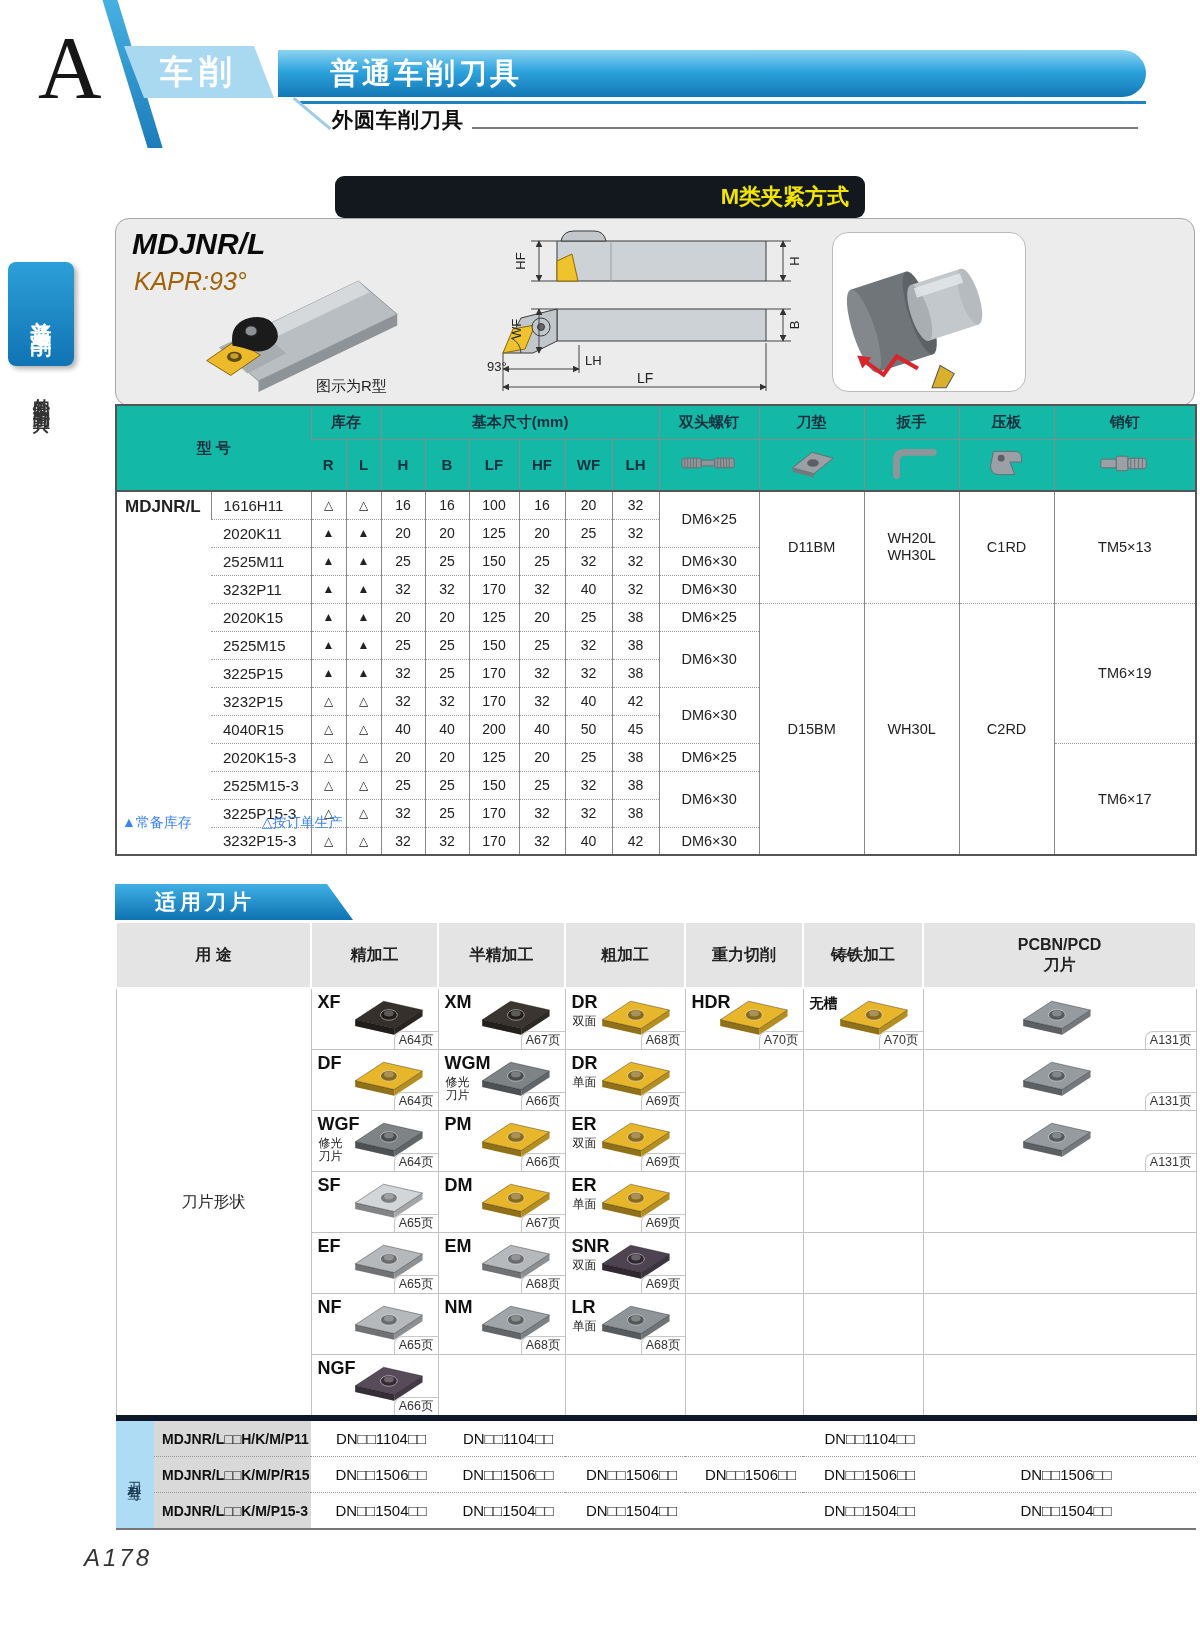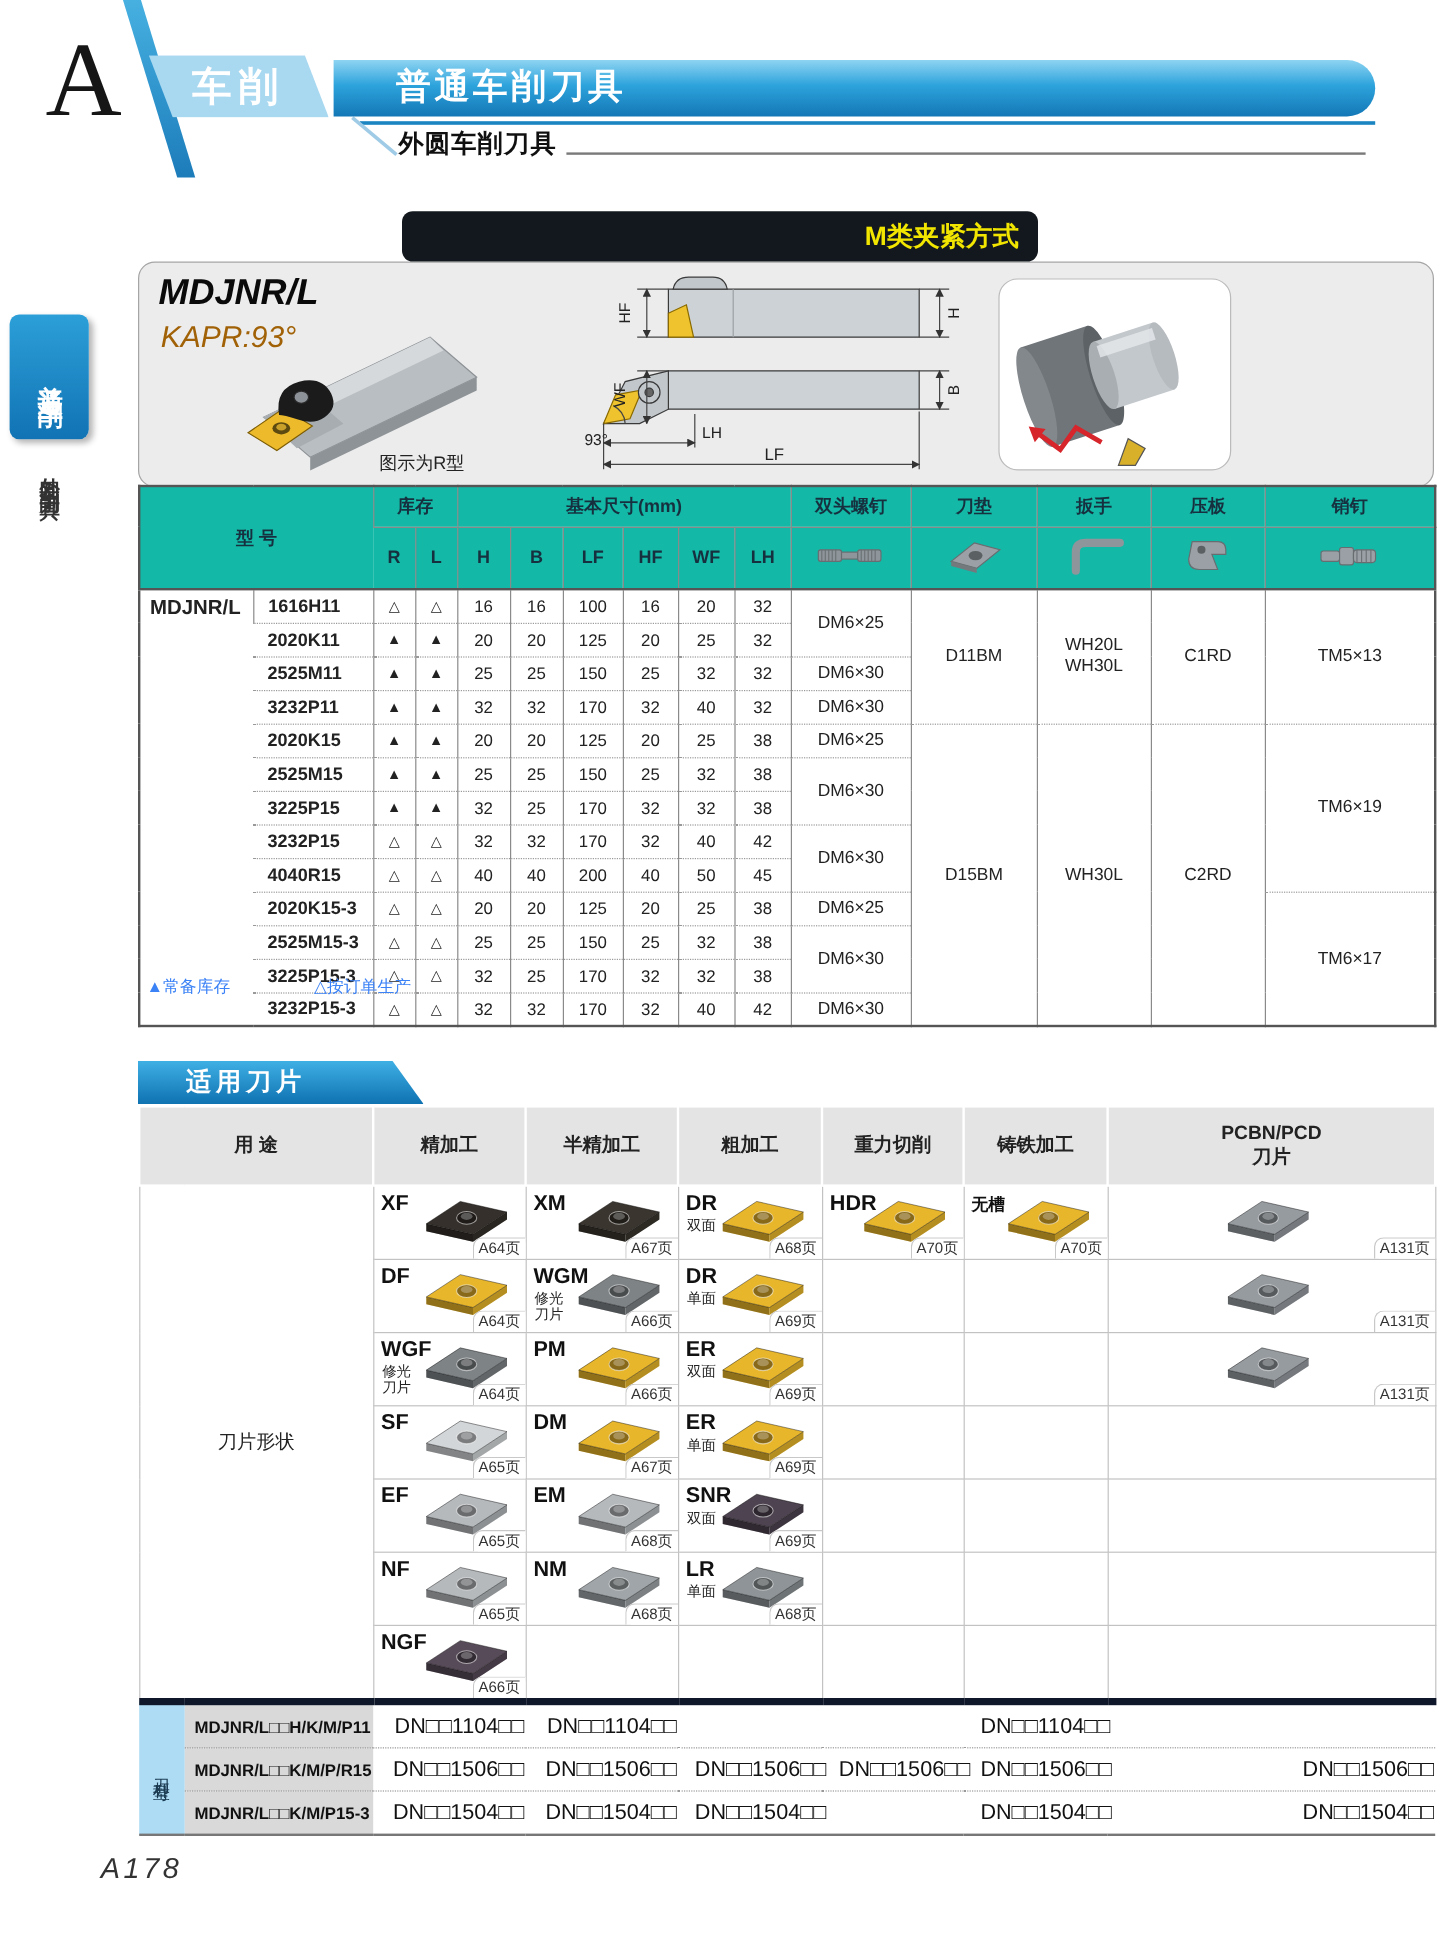--- a/index.html
+++ b/index.html
@@ -54,21 +54,21 @@
               border:2px solid #555;font-size:14px;background:#fff}
   #main-table th,#main-table td{border-left:1px solid #8a8a8a;padding:0;text-align:center;vertical-align:middle}
   #main-table th:first-child,#main-table td:first-child{border-left:none}
   #main-table thead th{background:#14b8a6;font-size:15px;font-weight:bold;color:#16303f;border-bottom:1px solid #8a8a8a}
   #main-table thead tr.r1{height:34px}
   #main-table thead tr.r2{height:52px}
   #main-table thead{border-bottom:2px solid #555}
   #main-table tbody tr{height:28px}
   #main-table tbody td{border-top:1px dotted #999;font-size:14px;color:#222}
   #main-table .group-cell{vertical-align:top;text-align:left;padding:5px 0 0 8px;font-weight:bold;font-size:17px;border-top:none}
-  #main-table .model-cell{text-align:left;padding-left:12px;font-weight:bold;font-size:15px}
+  #main-table .model-cell{text-align:left;padding-left:12px;font-weight:normal;font-size:15px}
   #main-table .tri-cell{font-size:12px}
   #main-table .acc-cell{font-size:14.5px}
   #main-table .pre{white-space:pre-line;line-height:17px}
   .hdr-icon{width:58px;height:36px}
 
   #stock-legend{left:122px;top:814px;font-size:14px;color:#3b82f6}
   #stock-legend span{margin-right:66px}
 
   
   #inserts-banner{left:115px;top:884px;width:238px;height:36px;
@@ -87,21 +87,21 @@
   .icode.small{font-size:14px;top:6px}
   .isub{position:absolute;left:7px;top:26px;font-size:12px;line-height:13px;white-space:pre-line;color:#222}
   .ins{position:absolute;right:10px;top:6px;width:80px;height:46px}
   .center .ins{left:50%;right:auto;transform:translateX(-55%)}
   .ipage{position:absolute;right:0;bottom:0;font-size:12.5px;color:#333;background:#fff;padding:0 4px;
          border-top:1px solid #c8c8c8;border-left:1px solid #c8c8c8;border-top-left-radius:8px}
   #holder-tbody td{border:none;border-top:1px dotted #999;height:33px}
   #holder-tbody tr:first-child td{border-top:6px solid #0f172a}
   .holder-label{background:#aedcf5;writing-mode:vertical-rl;text-align:center;font-size:14px;color:#1a3a50;letter-spacing:2px}
   .holder-model{background:#d9d9d9;font-weight:bold;font-size:14px;text-align:left;padding-left:8px;color:#111}
-  .holder-code{font-size:18px;text-align:right;padding-left:14px;color:#111}
+  .holder-code{font-size:15px;text-align:center;padding-left:14px;color:#111}
 
   #page-num{left:84px;top:1544px;font-size:24px;font-style:italic;letter-spacing:3px;color:#333}
 </style>
 </head>
 <body>
 
 <div class="abs" id="letter-a">A</div>
 <div class="abs" id="cat-stripe"></div>
 <div class="abs" id="cat-tab">
   <span>车削</span>

